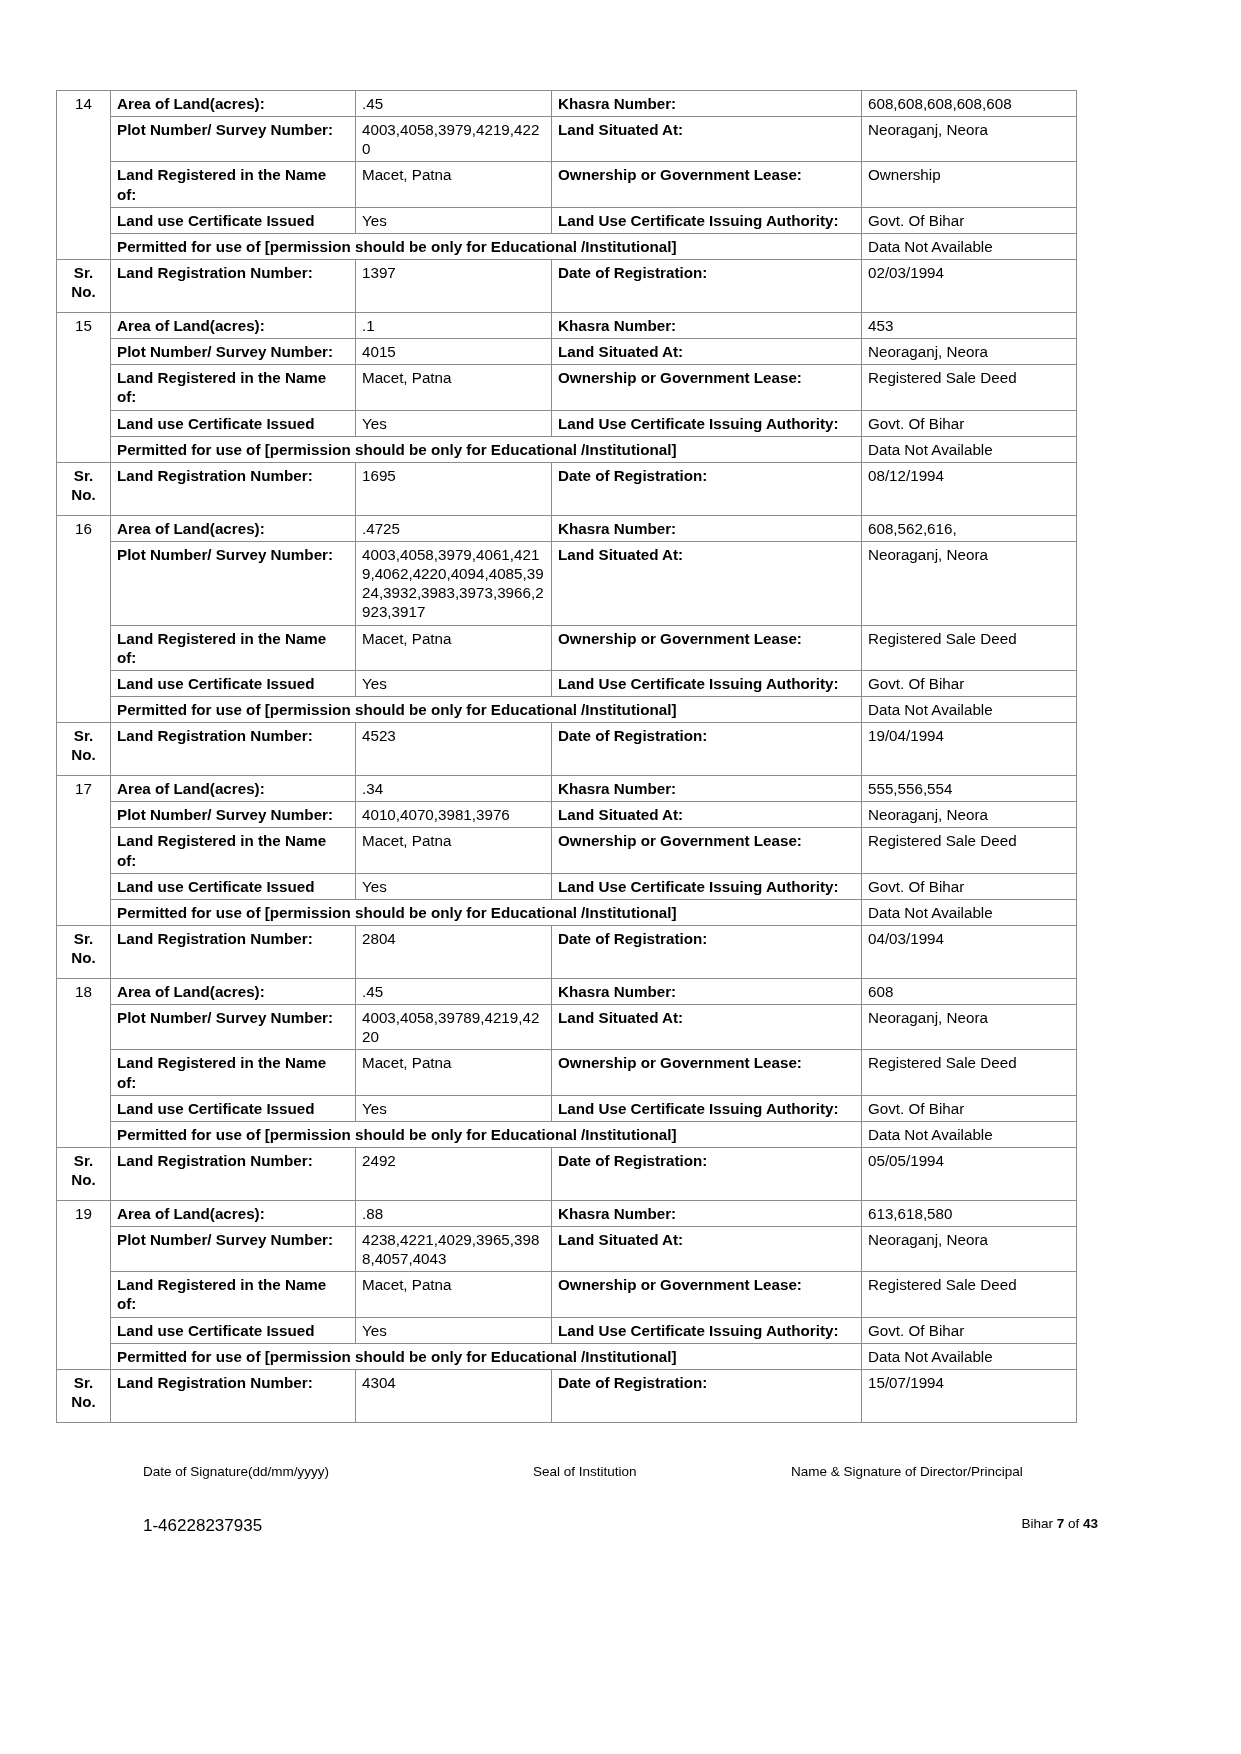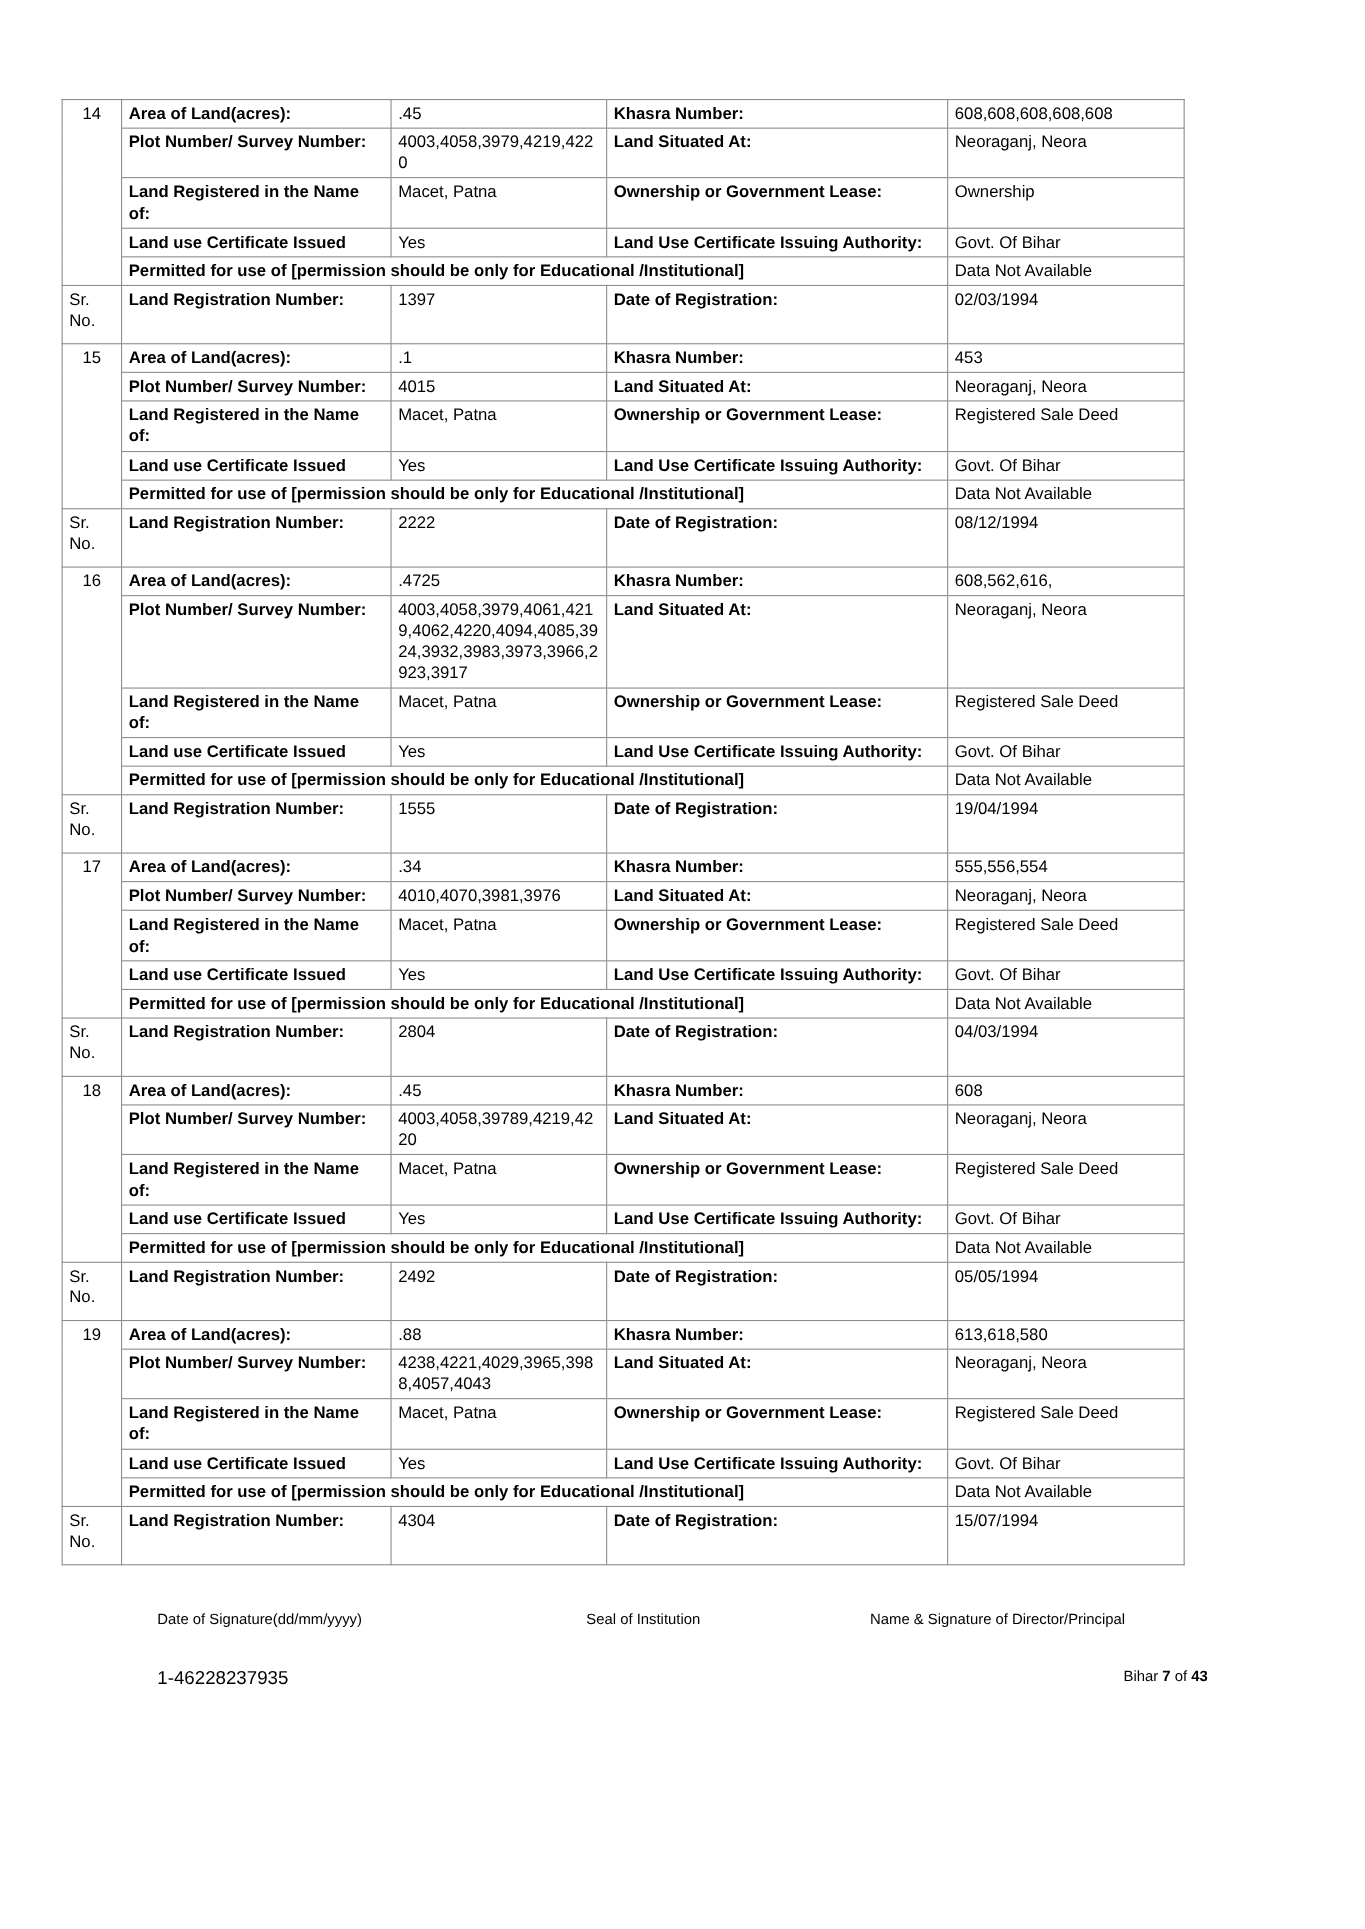--- a/index.html
+++ b/index.html
@@ -43,22 +43,22 @@
     overflow-wrap: break-word;
     background: #ffffff;
   }
   td.lbl {
     font-weight: bold;
   }
   td.val {
     font-weight: normal;
   }
   td.srno {
-    font-weight: normal;
-    text-align: left;
+    font-weight: bold;
+    text-align: center;
     vertical-align: top;
     padding-top: 3px;
   }
   td.idxnum {
     font-weight: normal;
     text-align: center;
     vertical-align: top;
   }
   td.permit {
     font-weight: bold;
@@ -192,21 +192,21 @@
           <td class="lbl">Land Use Certificate Issuing Authority:</td>
           <td class="val">Govt. Of Bihar</td>
         </tr>
         <tr>
           <td class="permit" colspan="3">Permitted for use of [permission should be only for Educational /Institutional]</td>
           <td class="val">Data Not Available</td>
         </tr>
         <tr>
           <td class="srno tall">Sr. No.</td>
           <td class="lbl tall">Land Registration Number:</td>
-          <td class="val tall">2222</td>
+          <td class="val tall">1695</td>
           <td class="lbl tall">Date of Registration:</td>
           <td class="val tall">08/12/1994</td>
         </tr>
 
         <tr>
           <td class="idxnum" rowspan="5">16</td>
           <td class="lbl">Area of Land(acres):</td>
           <td class="val">.4725</td>
           <td class="lbl">Khasra Number:</td>
           <td class="val">608,562,616,</td>
@@ -229,21 +229,21 @@
           <td class="lbl">Land Use Certificate Issuing Authority:</td>
           <td class="val">Govt. Of Bihar</td>
         </tr>
         <tr>
           <td class="permit" colspan="3">Permitted for use of [permission should be only for Educational /Institutional]</td>
           <td class="val">Data Not Available</td>
         </tr>
         <tr>
           <td class="srno tall">Sr. No.</td>
           <td class="lbl tall">Land Registration Number:</td>
-          <td class="val tall">1555</td>
+          <td class="val tall">4523</td>
           <td class="lbl tall">Date of Registration:</td>
           <td class="val tall">19/04/1994</td>
         </tr>
 
         <tr>
           <td class="idxnum" rowspan="5">17</td>
           <td class="lbl">Area of Land(acres):</td>
           <td class="val">.34</td>
           <td class="lbl">Khasra Number:</td>
           <td class="val">555,556,554</td>

